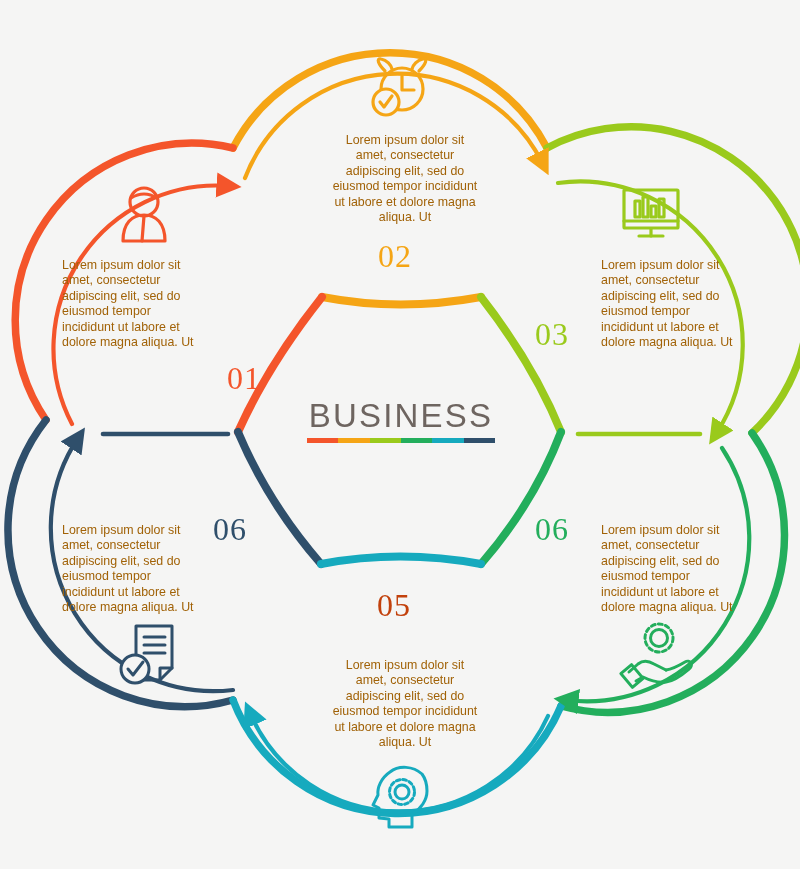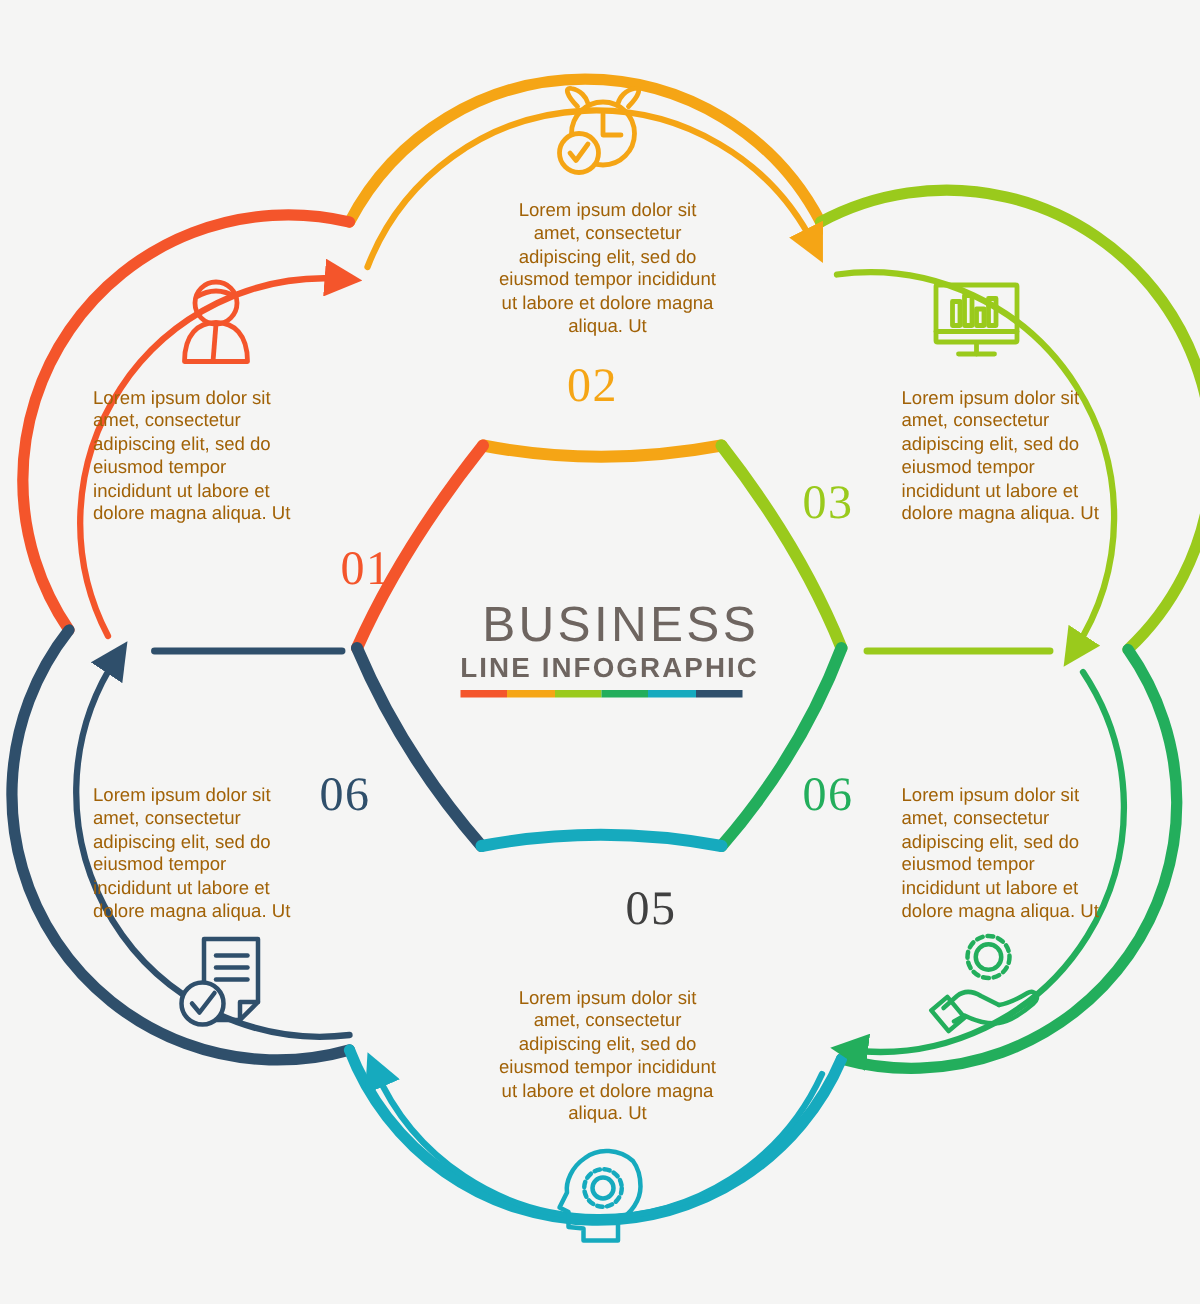--- a/index.html
+++ b/index.html
@@ -32,21 +32,21 @@
     white-space:pre-wrap;
   }
   .seg-text.right{text-align:left;}
   .seg-text.left{text-align:left;}
   .seg-text.center{text-align:center;width:150px;}
 
   .center-title{
     position:absolute;
     left:296px;top:398px;
     width:210px;
-    text-align:right;
+    text-align:center;
     pointer-events:none;
   }
   .center-title .l1{
     font-family:"Liberation Sans", sans-serif;
     font-size:33px;
     letter-spacing:2.2px;
     color:#6e6560;
     line-height:36px;
     font-weight:400;
   }
@@ -220,33 +220,32 @@
       <line x1="24" y1="33" x2="45" y2="33"></line>
       <circle cx="15" cy="49" r="14" fill="#f5f5f4"></circle>
       <path d="M8,49 L13,55 L23,42"></path>
     </g>
   </svg>
 
   <div class="seg-num" style="left:227px;top:318px;color:#f4552b;margin-top:44px;">01</div>
   <div class="seg-num" style="left:378px;top:240px;color:#f5a515;">02</div>
   <div class="seg-num" style="left:535px;top:318px;color:#9aca1c;">03</div>
   <div class="seg-num" style="left:535px;top:513px;color:#23ae5c;">06</div>
-  <div class="seg-num" style="left:377px;top:589px;color:#404040;margin-left:40px;">05</div>
+  <div class="seg-num" style="left:377px;top:589px;color:#c2410c;">05</div>
   <div class="seg-num" style="left:213px;top:513px;color:#2f4f6b;text-align:center;">06</div>
 
   <div class="seg-text left" style="left:62px;top:258px;">Lorem ipsum dolor sit amet, consectetur adipiscing elit, sed do eiusmod tempor incididunt ut labore et dolore magna aliqua. Ut</div>
   <div class="seg-text center" style="left:330px;top:133px;">Lorem ipsum dolor sit amet, consectetur adipiscing elit, sed do eiusmod tempor incididunt ut labore et dolore magna aliqua. Ut</div>
   <div class="seg-text right" style="left:601px;top:258px;">Lorem ipsum dolor sit amet, consectetur adipiscing elit, sed do eiusmod tempor incididunt ut labore et dolore magna aliqua. Ut</div>
   <div class="seg-text right" style="left:601px;top:523px;">Lorem ipsum dolor sit amet, consectetur adipiscing elit, sed do eiusmod tempor incididunt ut labore et dolore magna aliqua. Ut</div>
   <div class="seg-text center" style="left:330px;top:658px;">Lorem ipsum dolor sit amet, consectetur adipiscing elit, sed do eiusmod tempor incididunt ut labore et dolore magna aliqua. Ut</div>
   <div class="seg-text left" style="left:62px;top:523px;">Lorem ipsum dolor sit amet, consectetur adipiscing elit, sed do eiusmod tempor incididunt ut labore et dolore magna aliqua. Ut</div>
 
   <div class="center-title">
     <div class="l1">BUSINESS</div>
-    <div class="l2">LINE INFOGRAPHIC</div>
     <div class="rulebar" id="rulebar">
         <i style="background: rgb(244, 85, 43);"></i>
         <i style="background: rgb(245, 165, 21);"></i>
         <i style="background: rgb(154, 202, 28);"></i>
         <i style="background: rgb(35, 174, 92);"></i>
         <i style="background: rgb(22, 170, 190);"></i>
         <i style="background: rgb(47, 79, 107);"></i>
       </div>
   </div>
 

